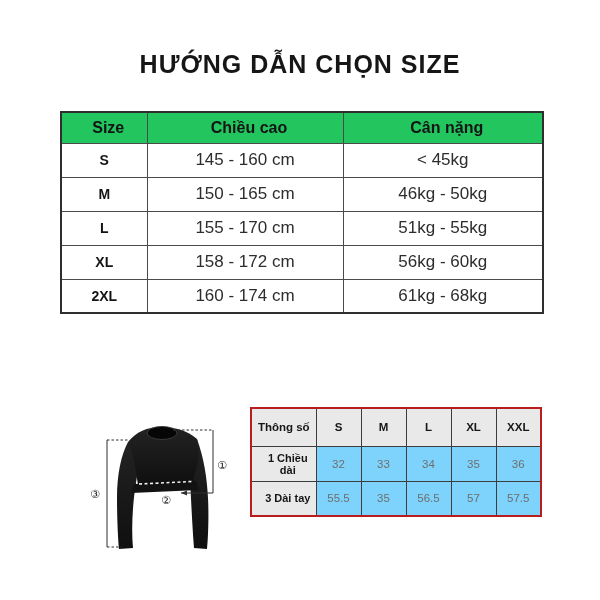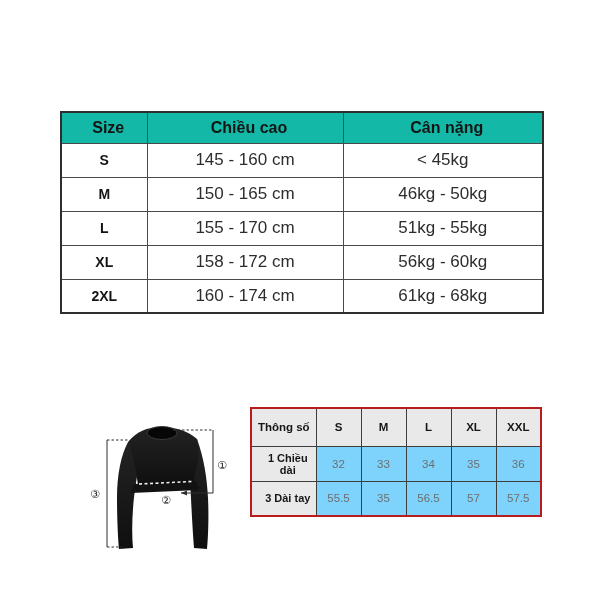--- a/index.html
+++ b/index.html
@@ -14,21 +14,21 @@
   }
   
   table { border-collapse:collapse; }
   .size-table {
     position:absolute; left:60px; top:111px; width:482px; table-layout:fixed;
     border:2px solid #2e2e2e;
   }
   .size-table th, .size-table td {
     border:1px solid #4a4a4a; text-align:center; vertical-align:middle;
   }
-  .size-table th { height:31px; background:#14b8a6; font-size:16px; font-weight:bold; color:#141414;padding-left:8px; }
+  .size-table th { height:31px; background:#22c55e; font-size:16px; font-weight:bold; color:#141414;padding-left:8px; }
   .size-table td { height:34px; font-size:17px; color:#2d2d2d; background:#fff; }
   .size-table td.size-cell { font-weight:bold; font-size:14px; color:#141414; }
   .col-size { width:86px; } .col-height { width:196px; } .col-weight { width:200px; }
 
   
   .notes { position:absolute; left:64px; top:331px; width:510px; list-style:none; }
   .notes li {
     position:relative; padding-left:18px; font-size:13.5px; color:#1c1c1c;
     line-height:19px; margin-bottom:7px;
   }
@@ -51,20 +51,21 @@
   .mcol-label { width:65px; } .mcol { width:45px; }
 
   .garment { position:absolute; left:60px; top:403px; }
   .marker-text { font-family:"DejaVu Sans", sans-serif; font-size:11px; fill:#222; }
 </style>
 </head>
 <body>
 
 <div class="page">
 
+  <div class="title">HƯỚNG DẪN CHỌN SIZE</div>
 
   <table class="size-table">
     <colgroup>
         <col class="col-size">
         <col class="col-height">
         <col class="col-weight">
       </colgroup>
     <thead>
       <tr>
         <th>Size</th>

